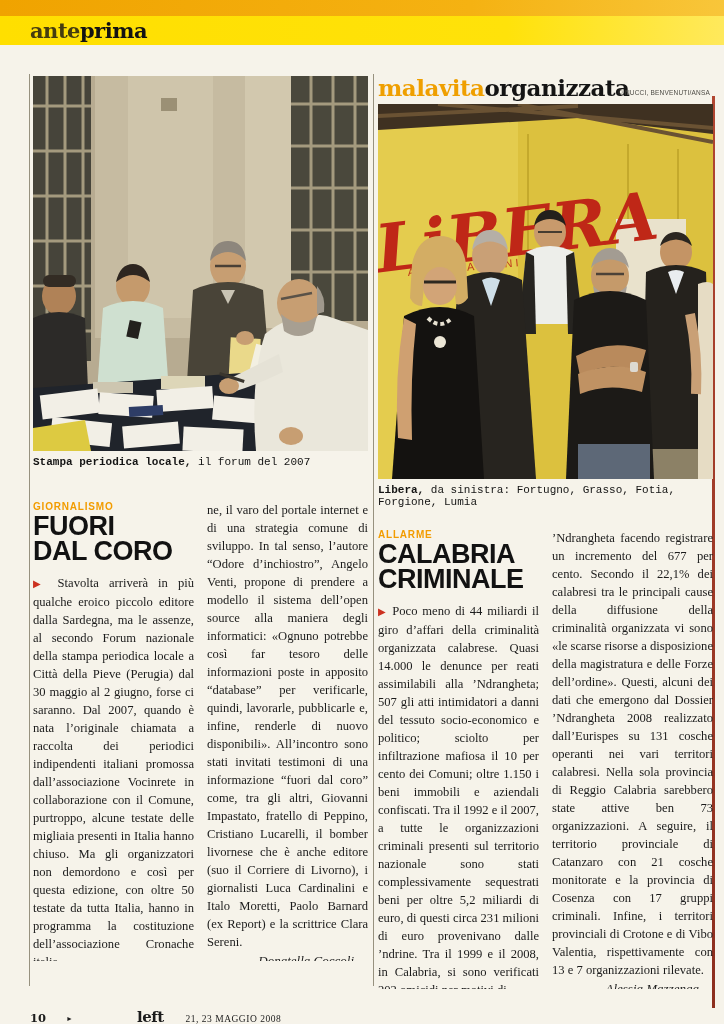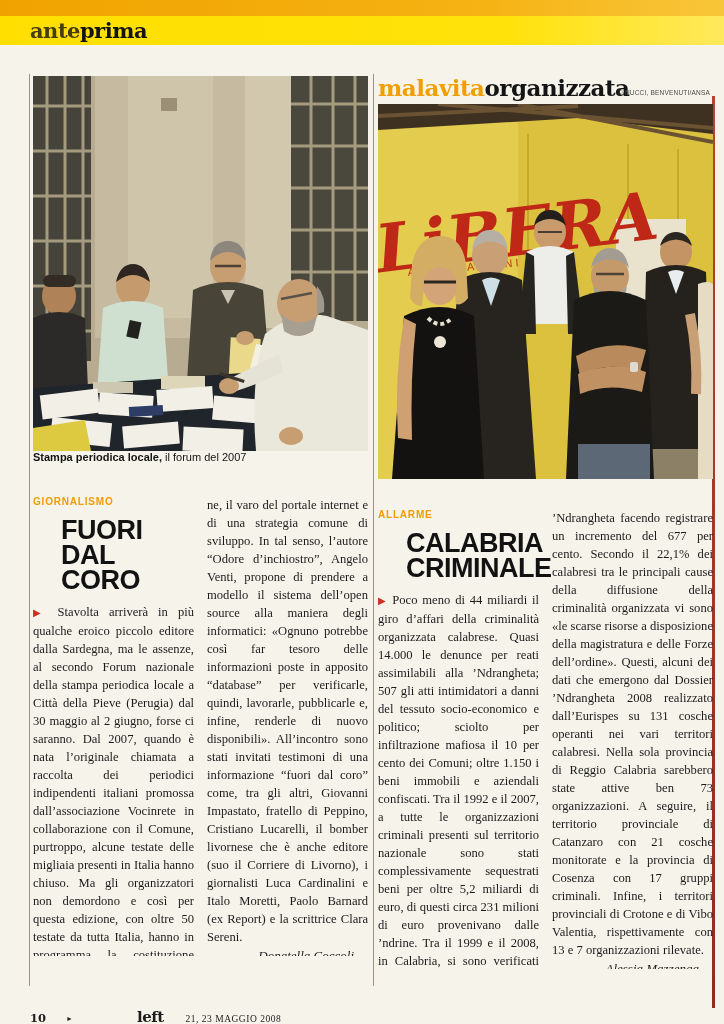--- a/index.html
+++ b/index.html
@@ -27,28 +27,28 @@
   
   .half{position:absolute;top:75px;width:336px;}
   #half-left{left:33px;}
   #half-right{left:378px;}
   .section-header{height:28px;line-height:26px;
     font-family:"DejaVu Serif",serif;font-weight:bold;font-size:23px;letter-spacing:-0.5px;}
   .section-header .accent{color:#ef9f00;}
   .section-header .black{color:#141414;}
   .credit{position:absolute;top:14px;right:4px;font-size:6.5px;color:#4c4a44;letter-spacing:0.2px;}
   .photo{display:block;width:335px;height:375px;margin-top:1px;}
-  .caption{font-size:11px;height:15px;color:#141414;}
+  .caption{margin-top:5px;font-size:11px;height:15px;color:#141414;font-family:Liberation Mono, monospace;}
   .caption .lead{font-weight:bold;}
   
   .article{margin-top:30px;display:flex;gap:13px;height:460px;overflow:hidden;}
   .col{width:161px;}
-  .kicker{font-size:10px;font-weight:bold;color:#f29c00;letter-spacing:0.8px;margin-bottom:11px;}
+  .kicker{font-size:10px;font-weight:bold;color:#f29c00;letter-spacing:0.8px;margin-bottom:2px;}
   .title{font-size:27px;line-height:25px;font-weight:bold;letter-spacing:-0.5px;
-    color:#121212;margin-bottom:10px;margin-left:28px;}
+    color:#121212;margin-bottom:10px;}
   .body-text{font-family:"Liberation Serif",serif;font-size:12.6px;line-height:18px;
     text-align:justify;color:#1b1b1b;}
   .bullet{color:#cc3120;font-size:10px;}
   .byline{font-family:"Liberation Serif",serif;font-style:italic;font-size:13px;
     text-align:right;padding-right:14px;margin-top:2px;}
   
   .footer{position:absolute;left:30px;top:1008px;display:flex;align-items:baseline;gap:20px;}
   .footer .pnum{font-weight:bold;font-size:11.5px;font-family:"DejaVu Serif",serif;}
   .footer .arrow{font-size:7px;position:relative;top:-1px;}
   .footer .mag{font-weight:bold;font-size:15px;font-family:"DejaVu Serif",serif;letter-spacing:-0.5px;margin-left:44px;}
@@ -205,20 +205,23 @@
     <path d="M46 178 h32" stroke="#2e2820" stroke-width="3"></path>
     <path d="M26 212 q36 -18 70 0 l10 163 h-92 z" fill="#141210"></path>
     <path d="M26 214 q-10 60 -6 120 l14 2 q-2 -62 4 -116 z" fill="#cfa071"></path>
     <path d="M50 214 q12 12 24 0" stroke="#e8e2d2" stroke-width="4" stroke-dasharray="4 3" fill="none"></path>
     <circle cx="62" cy="238" r="6" fill="#ece6d6"></circle>
 
     <path d="M320 180 q10 -4 15 0 v195 h-15 z" fill="#e6dcc4"></path>
     <path d="M312 210 q8 40 6 80" stroke="#c9a076" stroke-width="10" fill="none"></path>
   </svg>
 
+  <div class="caption">
+    <span class="lead">Libera,</span><span> da sinistra: Fortugno, Grasso, Fotia, Forgione, Lumia</span>
+  </div>
 
   <div class="article">
     <div class="col">
       <div class="kicker">ALLARME</div>
       <div class="title">
         <span>CALABRIA</span><br>
         <span>CRIMINALE</span>
       </div>
       <div class="body-text">
         <span class="bullet">▶</span>

